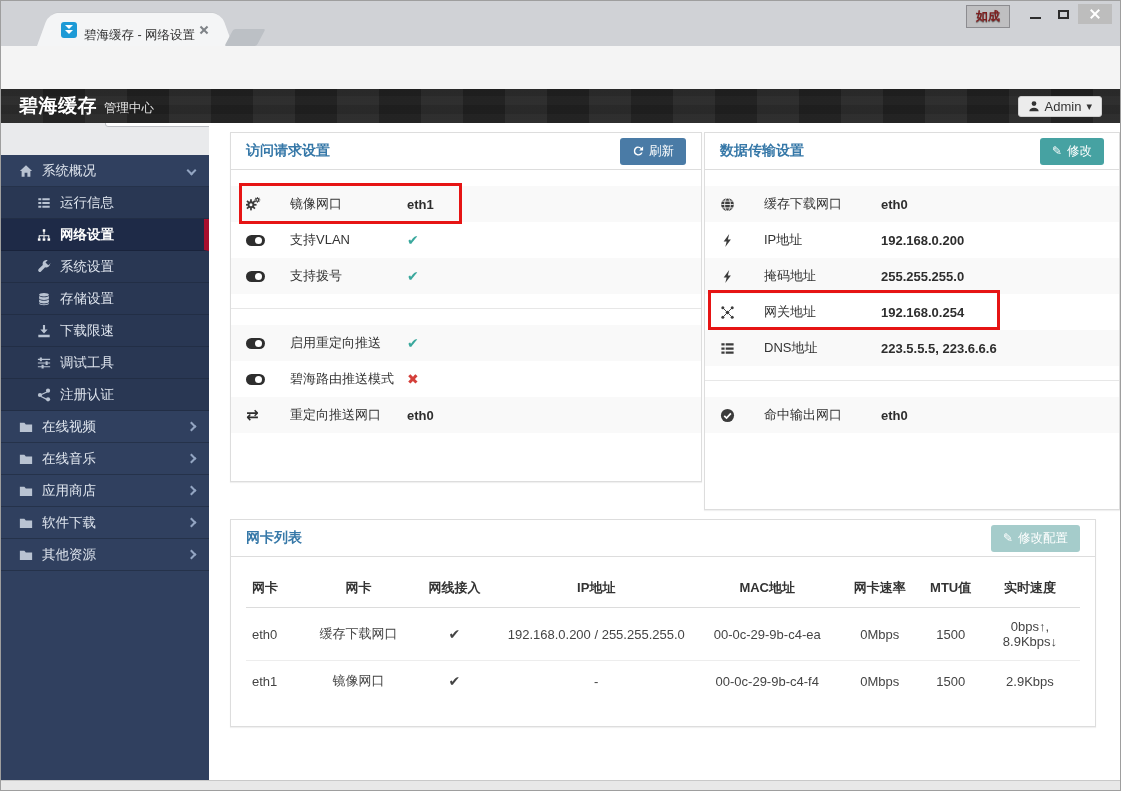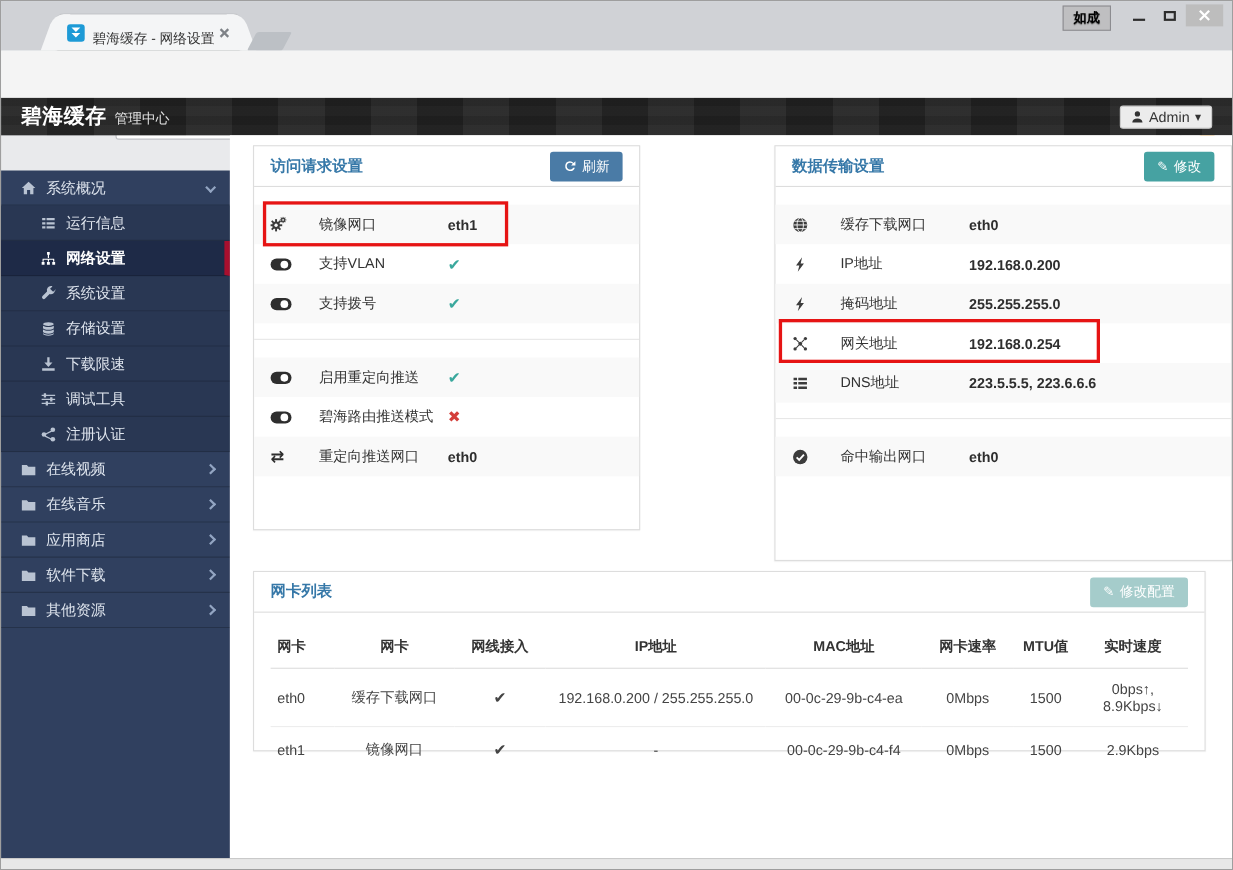--- a/index.html
+++ b/index.html
@@ -20,21 +20,21 @@
   .tab::after  { right:-8px; transform:skewX(20deg); border-top-right-radius:9px; }
   .favicon { width:16px; height:16px; border-radius:3px; background:#1d9ad6; position:relative; flex:0 0 16px; }
   .favicon::before,.favicon::after{ content:""; position:absolute; left:4px; border-left:4px solid transparent; border-right:4px solid transparent; border-top:4px solid #fff; }
   .favicon::before{ top:3px; } .favicon::after{ top:8px; }
   .tab-title { font-size:12.5px; color:#333; margin-left:7px; white-space:nowrap; overflow:hidden; flex:1; position:relative; z-index:2;margin-top:12px;}
   .tab-close { width:14px; height:14px; position:relative; flex:0 0 14px; cursor:pointer; }
   .tab-close::before,.tab-close::after{ content:""; position:absolute; left:2px; top:6px; width:10px; height:2px; background:#7e8287; }
   .tab-close::before{ transform:rotate(45deg);} .tab-close::after{ transform:rotate(-45deg);}
   .newtab { position:absolute; left:228px; top:28px; width:32px; height:17px; background:#bcc0c5; transform:skewX(-28deg); border-radius:2px; }
   .ime-chip { position:absolute; right:110px; top:4px; padding:2px 9px; background:#bfbfc1; border:1px solid #8c8c90;
-              font-size:12px; color:#000000; text-shadow:0 1px 1px #666; font-weight:bold; }
+              font-size:12px; color:#7f1d1d; text-shadow:0 1px 1px #666; font-weight:bold; }
   .winbtn { position:absolute; top:3px; height:20px; display:flex; align-items:center; justify-content:center; cursor:default; }
   .btn-min { right:72px; width:26px; } .btn-max { right:44px; width:26px; }
   .btn-close { right:8px; width:34px; background:#bdbdbd; }
   .glyph-min { width:11px; height:2px; background:#2d2d2d; margin-top:8px; }
   .glyph-max { width:11px; height:9px; border:2px solid #2d2d2d; }
   .glyph-close { position:relative; width:12px; height:12px; }
   .glyph-close::before,.glyph-close::after { content:""; position:absolute; left:0; top:5px; width:12px; height:2px; background:#fff; }
   .glyph-close::before{ transform:rotate(45deg);} .glyph-close::after{ transform:rotate(-45deg);}
   .toolbar { position:absolute; left:0; top:45px; width:100%; height:43px; background:#f4f4f4; }
   .nav-ico { position:absolute; top:52px; font-size:19px; line-height:26px; cursor:pointer; }
@@ -72,23 +72,23 @@
   .side-item svg { width:14px; height:14px; margin-right:9px; flex:0 0 14px; }
   .side-item .chev { margin-left:auto; }
   .submenu { background:#293753; }
   .submenu .side-item { padding-left:36px; border-bottom:1px solid rgba(0,0,0,.16); }
   .side-item.active { background:#1e2a47; border-right:5px solid #a80f2e; color:#fff; font-weight:bold; }
   .chev-down { width:7px; height:7px; border-right:2px solid #93a5c2; border-bottom:2px solid #93a5c2; transform:rotate(45deg); }
   .chev-right { width:7px; height:7px; border-right:2px solid #93a5c2; border-bottom:2px solid #93a5c2; transform:rotate(-45deg); }
   .sicon { fill:#b9c3d2; } .active .sicon { fill:#ffffff; }
   
   .panel { position:absolute; background:#fff; border:1px solid #dddddd; box-shadow:0 1px 1px rgba(0,0,0,.06); }
-  .panel-access { left:21px; top:9px; width:352px; height:350px; }
+  .panel-access { left:21px; top:9px; width:472px; height:350px; }
   .panel-transfer { left:495px; top:9px; width:416px; height:378px; }
-  .panel-nics { left:21px; top:396px; width:866px; height:164px; }
+  .panel-nics { left:21px; top:396px; width:866px; height:208px; }
   .panel-head { height:37px; border-bottom:1px solid #ddd; display:flex; align-items:center; padding:0 15px; }
   .panel-title { color:#3678a8; font-size:14px; font-weight:bold; }
   .pbtn { margin-left:auto; border:none; border-radius:3px; color:#fff; font-size:12.5px; padding:5px 12px;
           display:flex; align-items:center; gap:5px; cursor:pointer; font-family:inherit; }
   .pbtn svg{ width:12px; height:12px; }
   .btn-refresh { background:#4a7ba6; }
   .btn-modify { background:#46a2a2; }
   .btn-modify-disabled { background:#a5cccb; cursor:default; }
   .pencil-glyph { font-size:12px; }
   .panel-body { padding-top:16px; position:relative; }

